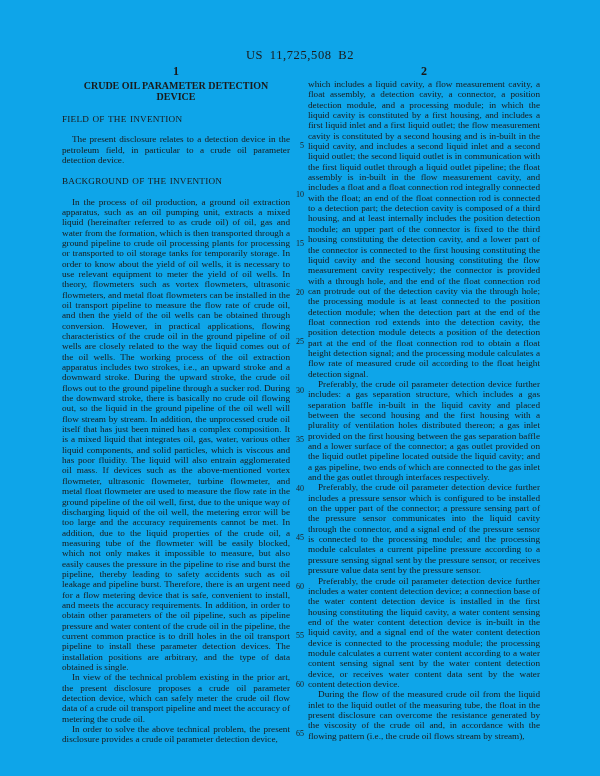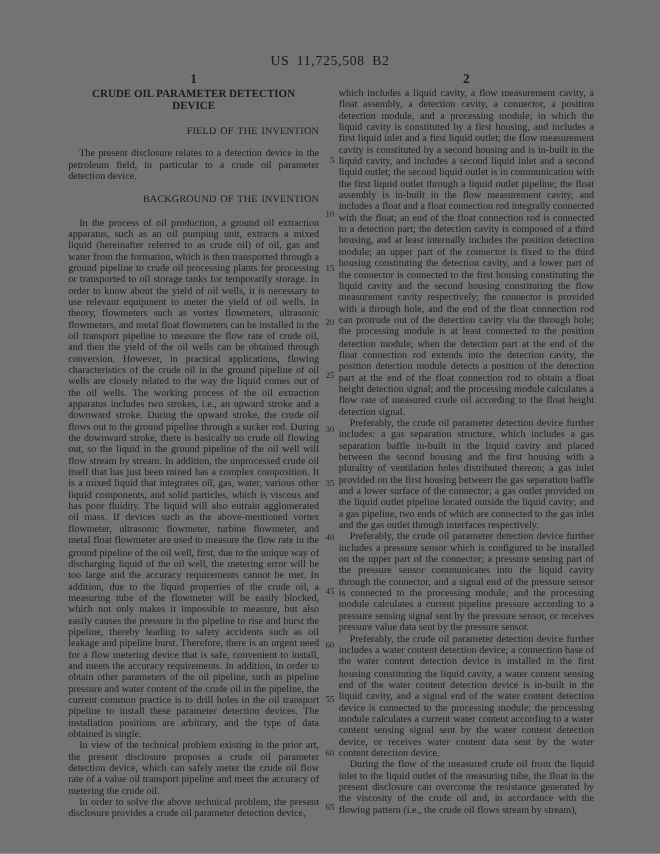--- a/index.html
+++ b/index.html
@@ -5,21 +5,21 @@
   html, body { margin: 0; padding: 0; }
   body {
     width: 600px; height: 776px;
     background: #f8f8f6;
     font-family: "Liberation Serif", serif;
     color: #1a1a1a;
   }
   .page {
     position: relative;
     width: 600px; height: 776px;
-    background: #737373;
+    background: #0ea5e9;
     overflow: hidden;
   }
   .patent-number {
     position: absolute;
     top: 48px; left: 0; right: 0;
     text-align: center;
     font-size: 12.5px;
     letter-spacing: 0.6px;
     word-spacing: 3px;
   }
@@ -44,21 +44,21 @@
   .col-right { left: 308px; width: 232px; }
   .doc-title {
     font-weight: bold;
     text-align: center;
     font-size: 10px;
     line-height: 11.4px;
     width: 206px;
     margin: 1px auto 0 auto;
   }
   .section-heading {
-    text-align: right;
+    text-align: left;
     font-size: 9.2px;
     letter-spacing: 0.2px;
     margin: 11px 0 10px 0;
     word-spacing: 1px;
   }
   .para {
     margin: 0;
     text-indent: 10px;
   }
   .para.noindent { text-indent: 0; }
@@ -104,21 +104,21 @@
 
   <div class="col col-left">
     <div class="doc-title">CRUDE OIL PARAMETER DETECTION DEVICE</div>
 
     <div class="section-heading">FIELD OF THE INVENTION</div>
     <p class="para">The present disclosure relates to a detection device in the petroleum field, in particular to a crude oil parameter detection device.</p>
 
     <div class="section-heading">BACKGROUND OF THE INVENTION</div>
     <p class="para">In the process of oil production, a ground oil extraction apparatus, such as an oil pumping unit, extracts a mixed liquid (hereinafter referred to as crude oil) of oil, gas and water from the formation, which is then transported through a ground pipeline to crude oil processing plants for processing or transported to oil storage tanks for temporarily storage. In order to know about the yield of oil wells, it is necessary to use relevant equipment to meter the yield of oil wells. In theory, flowmeters such as vortex flowmeters, ultrasonic flowmeters, and metal float flowmeters can be installed in the oil transport pipeline to measure the flow rate of crude oil, and then the yield of the oil wells can be obtained through conversion. However, in practical applications, flowing characteristics of the crude oil in the ground pipeline of oil wells are closely related to the way the liquid comes out of the oil wells. The working process of the oil extraction apparatus includes two strokes, i.e., an upward stroke and a downward stroke. During the upward stroke, the crude oil flows out to the ground pipeline through a sucker rod. During the downward stroke, there is basically no crude oil flowing out, so the liquid in the ground pipeline of the oil well will flow stream by stream. In addition, the unprocessed crude oil itself that has just been mined has a complex composition. It is a mixed liquid that integrates oil, gas, water, various other liquid components, and solid particles, which is viscous and has poor fluidity. The liquid will also entrain agglomerated oil mass. If devices such as the above-mentioned vortex flowmeter, ultrasonic flowmeter, turbine flowmeter, and metal float flowmeter are used to measure the flow rate in the ground pipeline of the oil well, first, due to the unique way of discharging liquid of the oil well, the metering error will be too large and the accuracy requirements cannot be met. In addition, due to the liquid properties of the crude oil, a measuring tube of the flowmeter will be easily blocked, which not only makes it impossible to measure, but also easily causes the pressure in the pipeline to rise and burst the pipeline, thereby leading to safety accidents such as oil leakage and pipeline burst. Therefore, there is an urgent need for a flow metering device that is safe, convenient to install, and meets the accuracy requirements. In addition, in order to obtain other parameters of the oil pipeline, such as pipeline pressure and water content of the crude oil in the pipeline, the current common practice is to drill holes in the oil transport pipeline to install these parameter detection devices. The installation positions are arbitrary, and the type of data obtained is single.</p>
 
-    <p class="para">In view of the technical problem existing in the prior art, the present disclosure proposes a crude oil parameter detection device, which can safely meter the crude oil flow rate of a value oil transport pipeline and meet the accuracy of metering the crude oil.</p>
+    <p class="para">In view of the technical problem existing in the prior art, the present disclosure proposes a crude oil parameter detection device, which can safely meter the crude oil flow data of a crude oil transport pipeline and meet the accuracy of metering the crude oil.</p>
     <p class="para">In order to solve the above technical problem, the present disclosure provides a crude oil parameter detection device,</p>
   </div>
 
   <div class="col col-right">
     <p class="para noindent">which includes a liquid cavity, a flow measurement cavity, a float assembly, a detection cavity, a connector, a position detection module, and a processing module; in which the liquid cavity is constituted by a first housing, and includes a first liquid inlet and a first liquid outlet; the flow measurement cavity is constituted by a second housing and is in-built in the liquid cavity, and includes a second liquid inlet and a second liquid outlet; the second liquid outlet is in communication with the first liquid outlet through a liquid outlet pipeline; the float assembly is in-built in the flow measurement cavity, and includes a float and a float connection rod integrally connected with the float; an end of the float connection rod is connected to a detection part; the detection cavity is composed of a third housing, and at least internally includes the position detection module; an upper part of the connector is fixed to the third housing constituting the detection cavity, and a lower part of the connector is connected to the first housing constituting the liquid cavity and the second housing constituting the flow measurement cavity respectively; the connector is provided with a through hole, and the end of the float connection rod can protrude out of the detection cavity via the through hole; the processing module is at least connected to the position detection module; when the detection part at the end of the float connection rod extends into the detection cavity, the position detection module detects a position of the detection part at the end of the float connection rod to obtain a float height detection signal; and the processing module calculates a flow rate of measured crude oil according to the float height detection signal.</p>
     <p class="para">Preferably, the crude oil parameter detection device further includes: a gas separation structure, which includes a gas separation baffle in-built in the liquid cavity and placed between the second housing and the first housing with a plurality of ventilation holes distributed thereon; a gas inlet provided on the first housing between the gas separation baffle and a lower surface of the connector; a gas outlet provided on the liquid outlet pipeline located outside the liquid cavity; and a gas pipeline, two ends of which are connected to the gas inlet and the gas outlet through interfaces respectively.</p>
     <p class="para">Preferably, the crude oil parameter detection device further includes a pressure sensor which is configured to be installed on the upper part of the connector; a pressure sensing part of the pressure sensor communicates into the liquid cavity through the connector, and a signal end of the pressure sensor is connected to the processing module; and the processing module calculates a current pipeline pressure according to a pressure sensing signal sent by the pressure sensor, or receives pressure value data sent by the pressure sensor.</p>
     <p class="para">Preferably, the crude oil parameter detection device further includes a water content detection device; a connection base of the water content detection device is installed in the first housing constituting the liquid cavity, a water content sensing end of the water content detection device is in-built in the liquid cavity, and a signal end of the water content detection device is connected to the processing module; the processing module calculates a current water content according to a water content sensing signal sent by the water content detection device, or receives water content data sent by the water content detection device.</p>
     <p class="para">During the flow of the measured crude oil from the liquid inlet to the liquid outlet of the measuring tube, the float in the present disclosure can overcome the resistance generated by the viscosity of the crude oil and, in accordance with the flowing pattern (i.e., the crude oil flows stream by stream),</p>
   </div>

